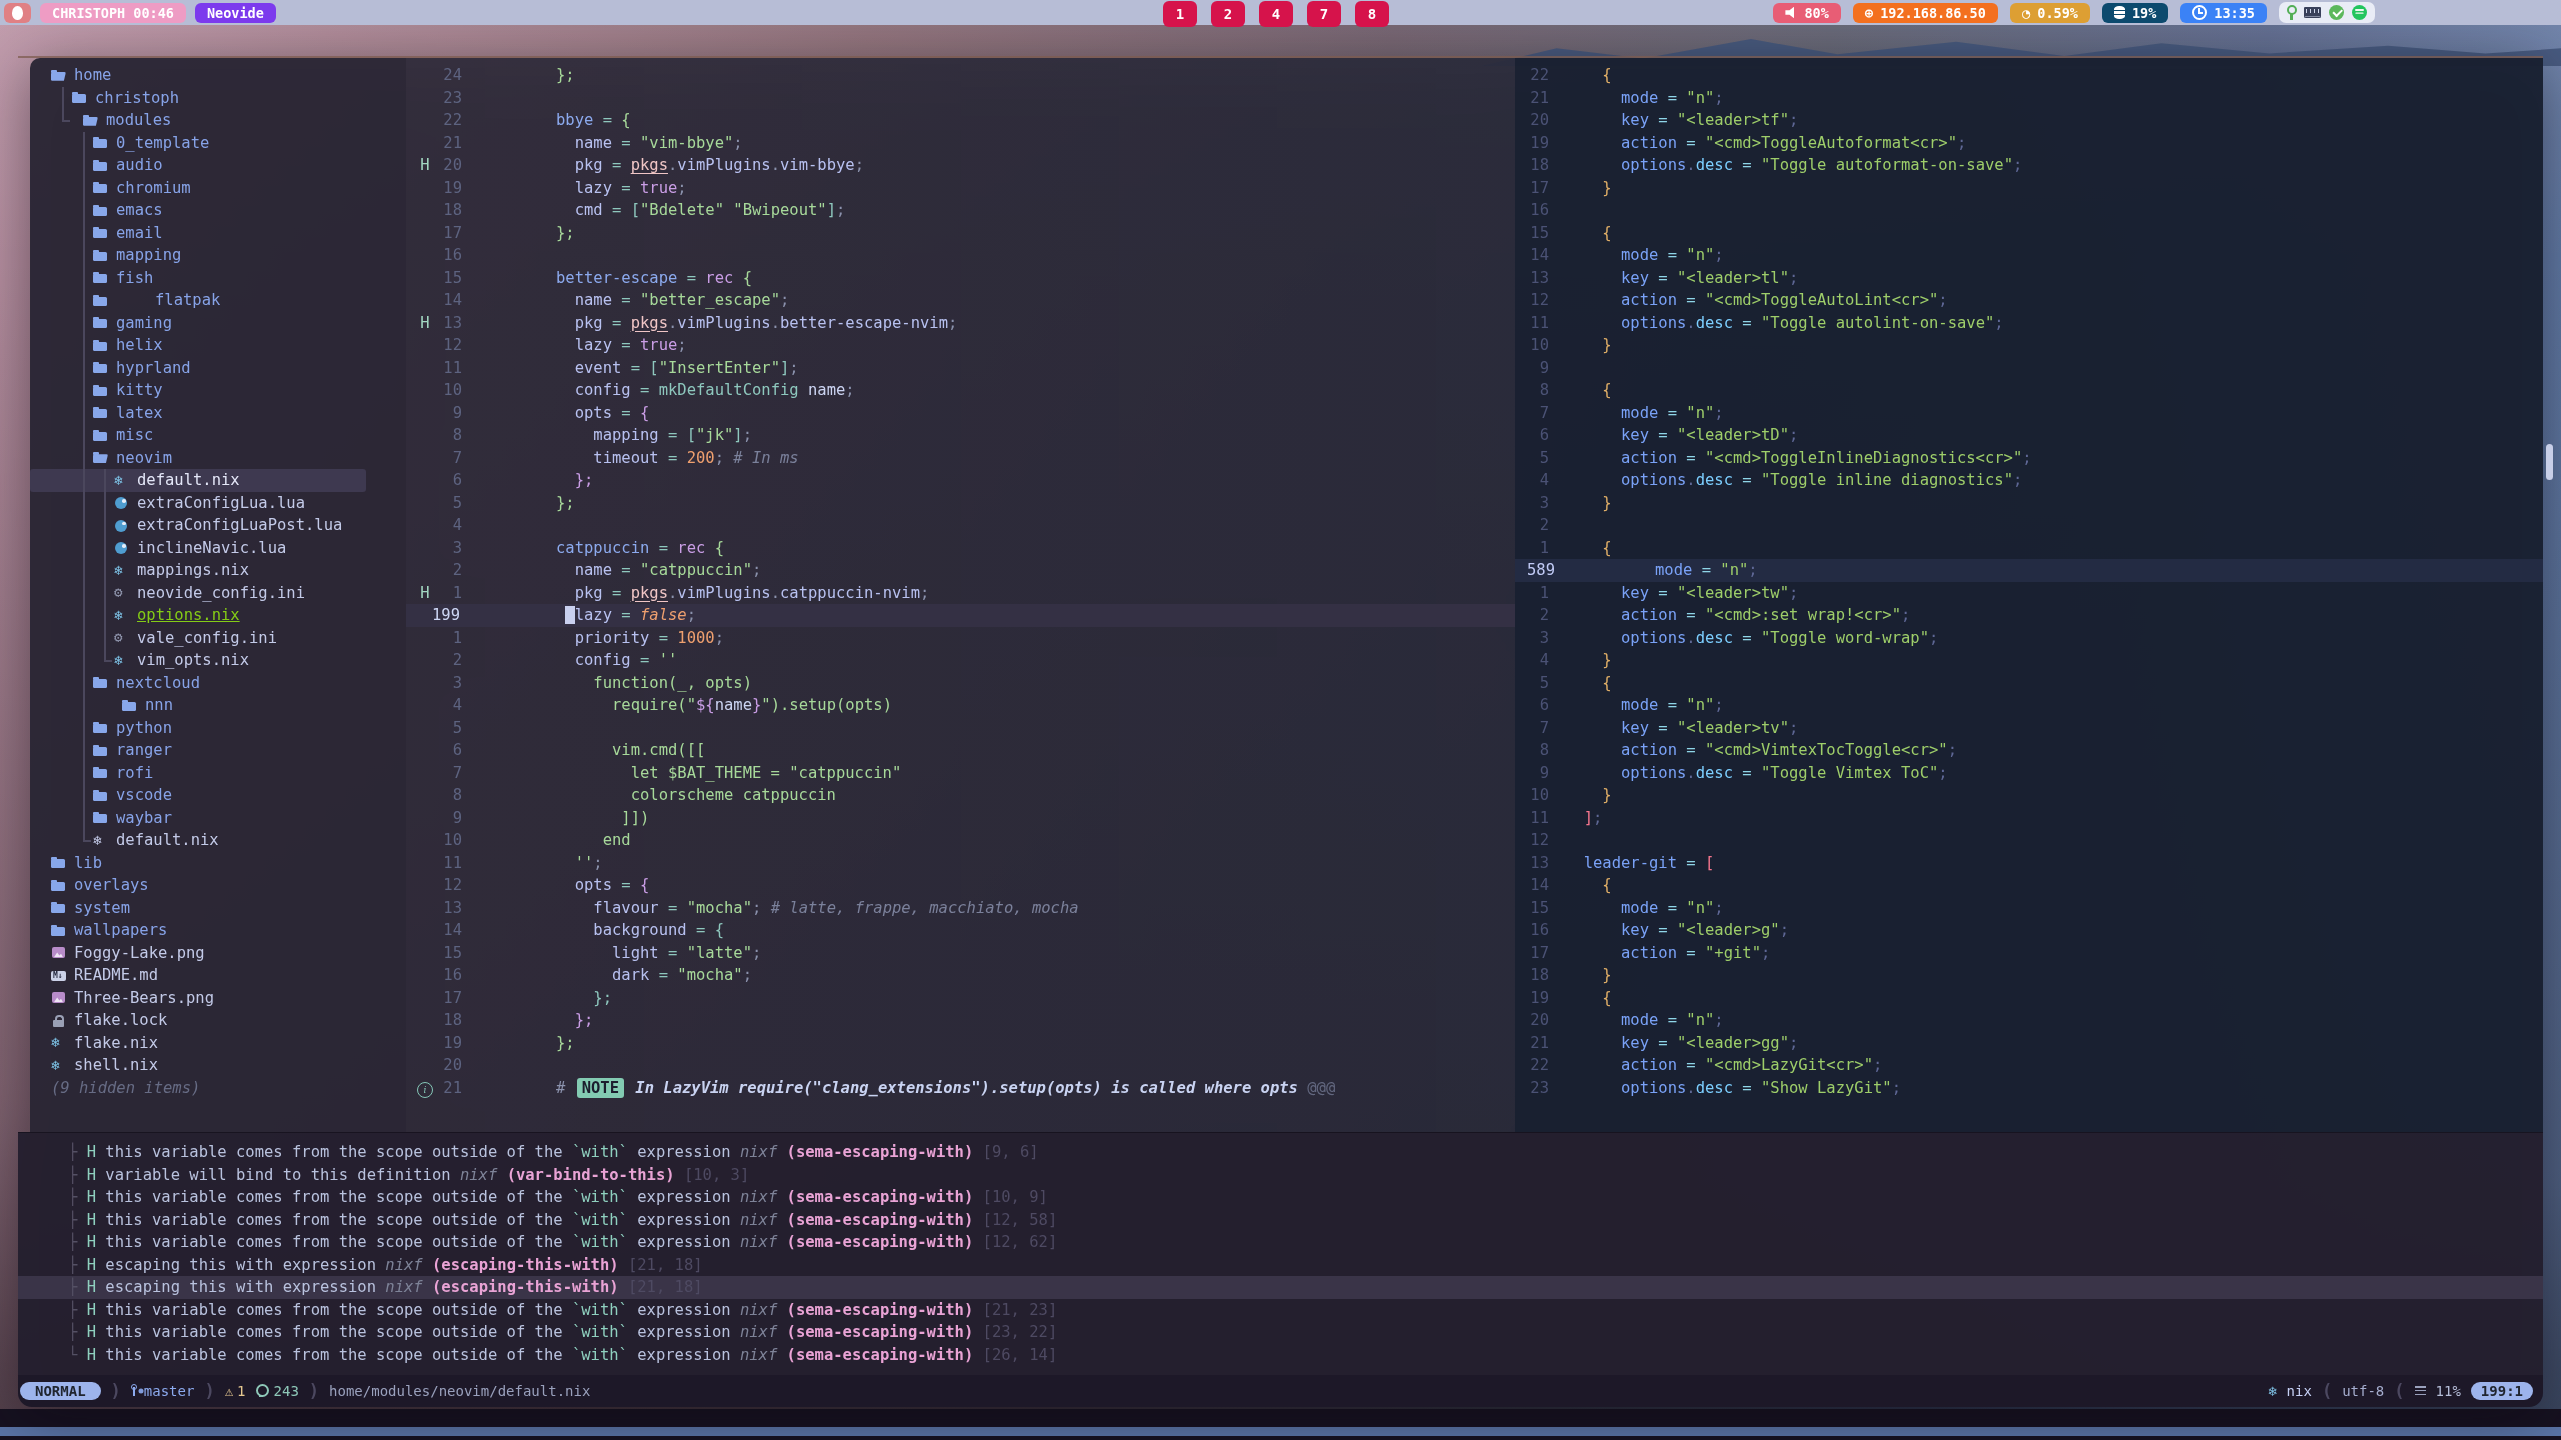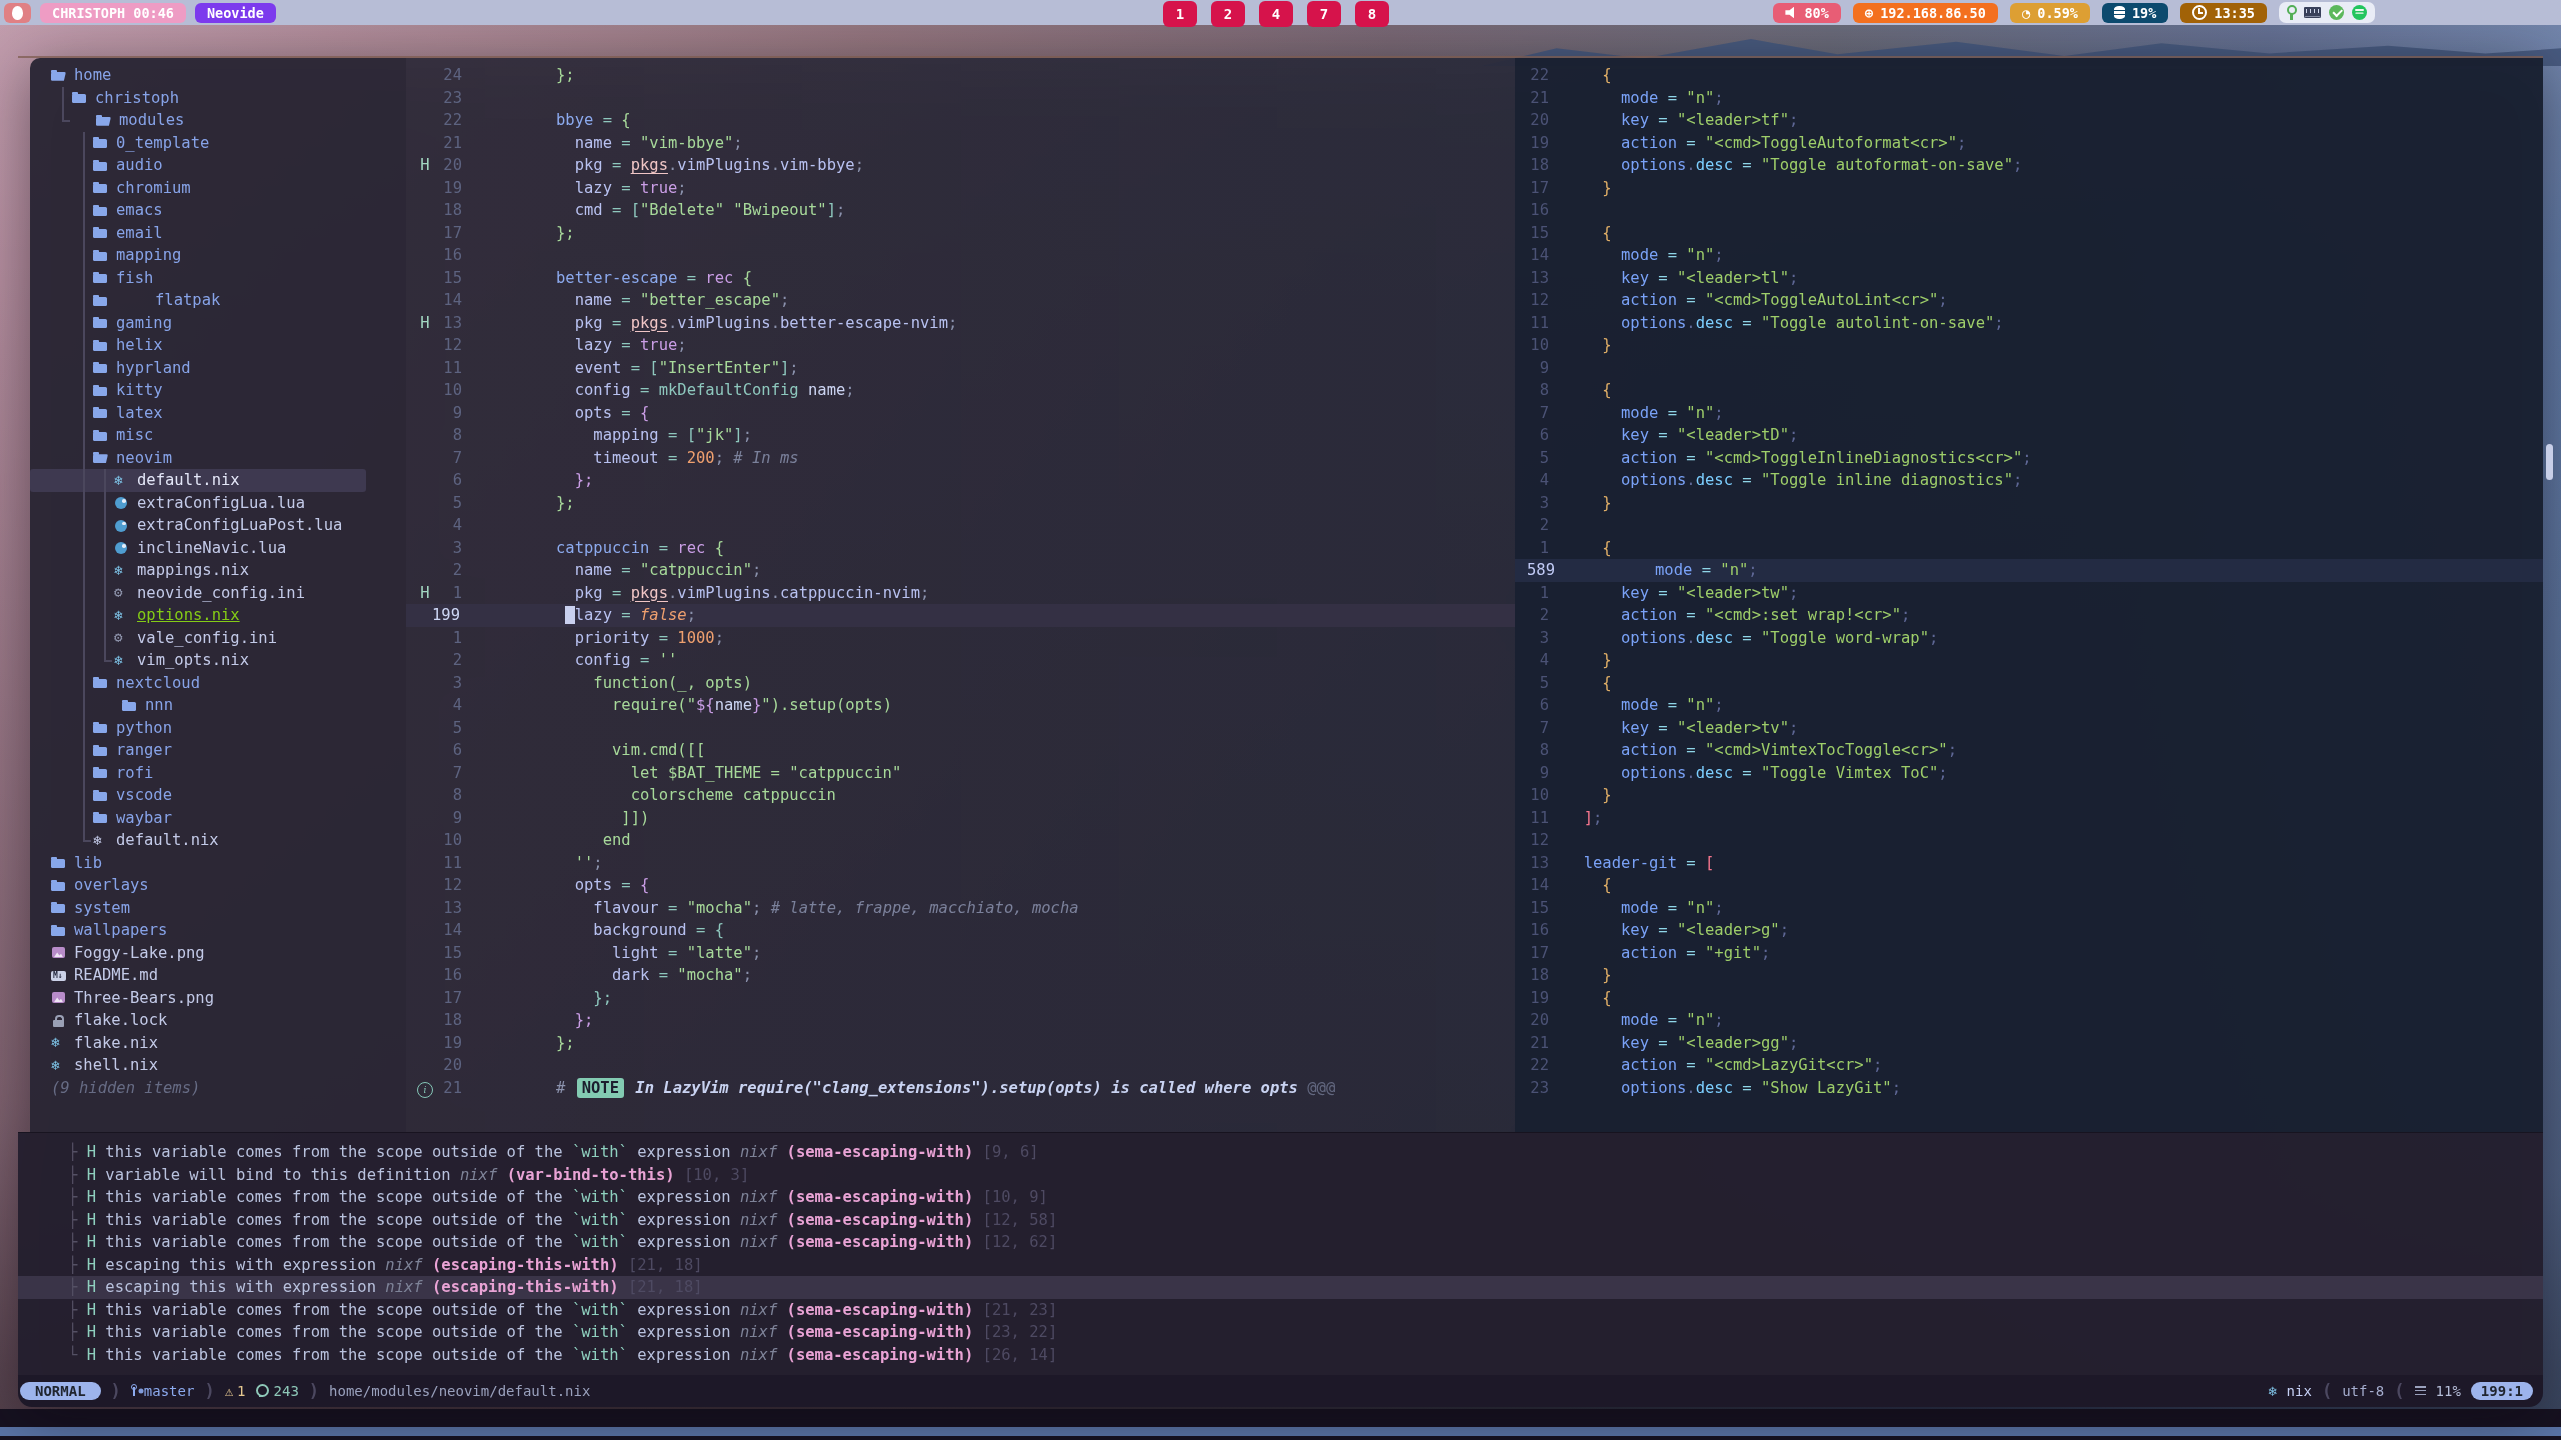--- a/index.html
+++ b/index.html
@@ -147,21 +147,21 @@
           <span>192.168.86.50</span>
         </span>
         <span class="badge" style="background: rgb(221, 159, 51);">
           <span class="icon-gauge">◔</span>
           <span>0.59%</span>
         </span>
         <span class="badge" style="background: #0c4a6e;">
           <span class="icon-db"></span>
           <span>19%</span>
         </span>
-        <span class="badge" style="background: #a16207;">
+        <span class="badge" style="background: #3b82f6;">
           <span class="icon-clock"></span>
           <span>13:35</span>
         </span>
         <span class="tray">
           <span class="icon-key"></span>
           <span class="icon-kb"></span>
           <span class="icon-check"></span>
           <span class="icon-spotify"></span>
         </span>
       </div>
@@ -172,21 +172,21 @@
     <div class="tree-band">
       <div class="tree-rows" id="tree-rows">
           <div class="trow" style="padding-left: 21px;">
             <span class="ti ti-folder-open"></span>
             <span class="lbl" style="color: rgb(135, 163, 232);">home</span>
           </div>
           <div class="trow" style="padding-left: 42px;">
             <span class="ti ti-folder"></span>
             <span class="lbl" style="color: rgb(135, 163, 232);">christoph</span>
           </div>
-          <div class="trow" style="padding-left: 53px; margin-left: 13px;">
+          <div class="trow" style="padding-left: 53px;">
             <span class="ti ti-folder-open"></span>
             <span class="lbl" style="color: rgb(135, 163, 232);">modules</span>
           </div>
           <div class="trow" style="padding-left: 63px;">
             <span class="ti ti-folder"></span>
             <span class="lbl" style="color: rgb(135, 163, 232);">0_template</span>
           </div>
           <div class="trow" style="padding-left: 63px;">
             <span class="ti ti-folder"></span>
             <span class="lbl" style="color: rgb(135, 163, 232);">audio</span>

